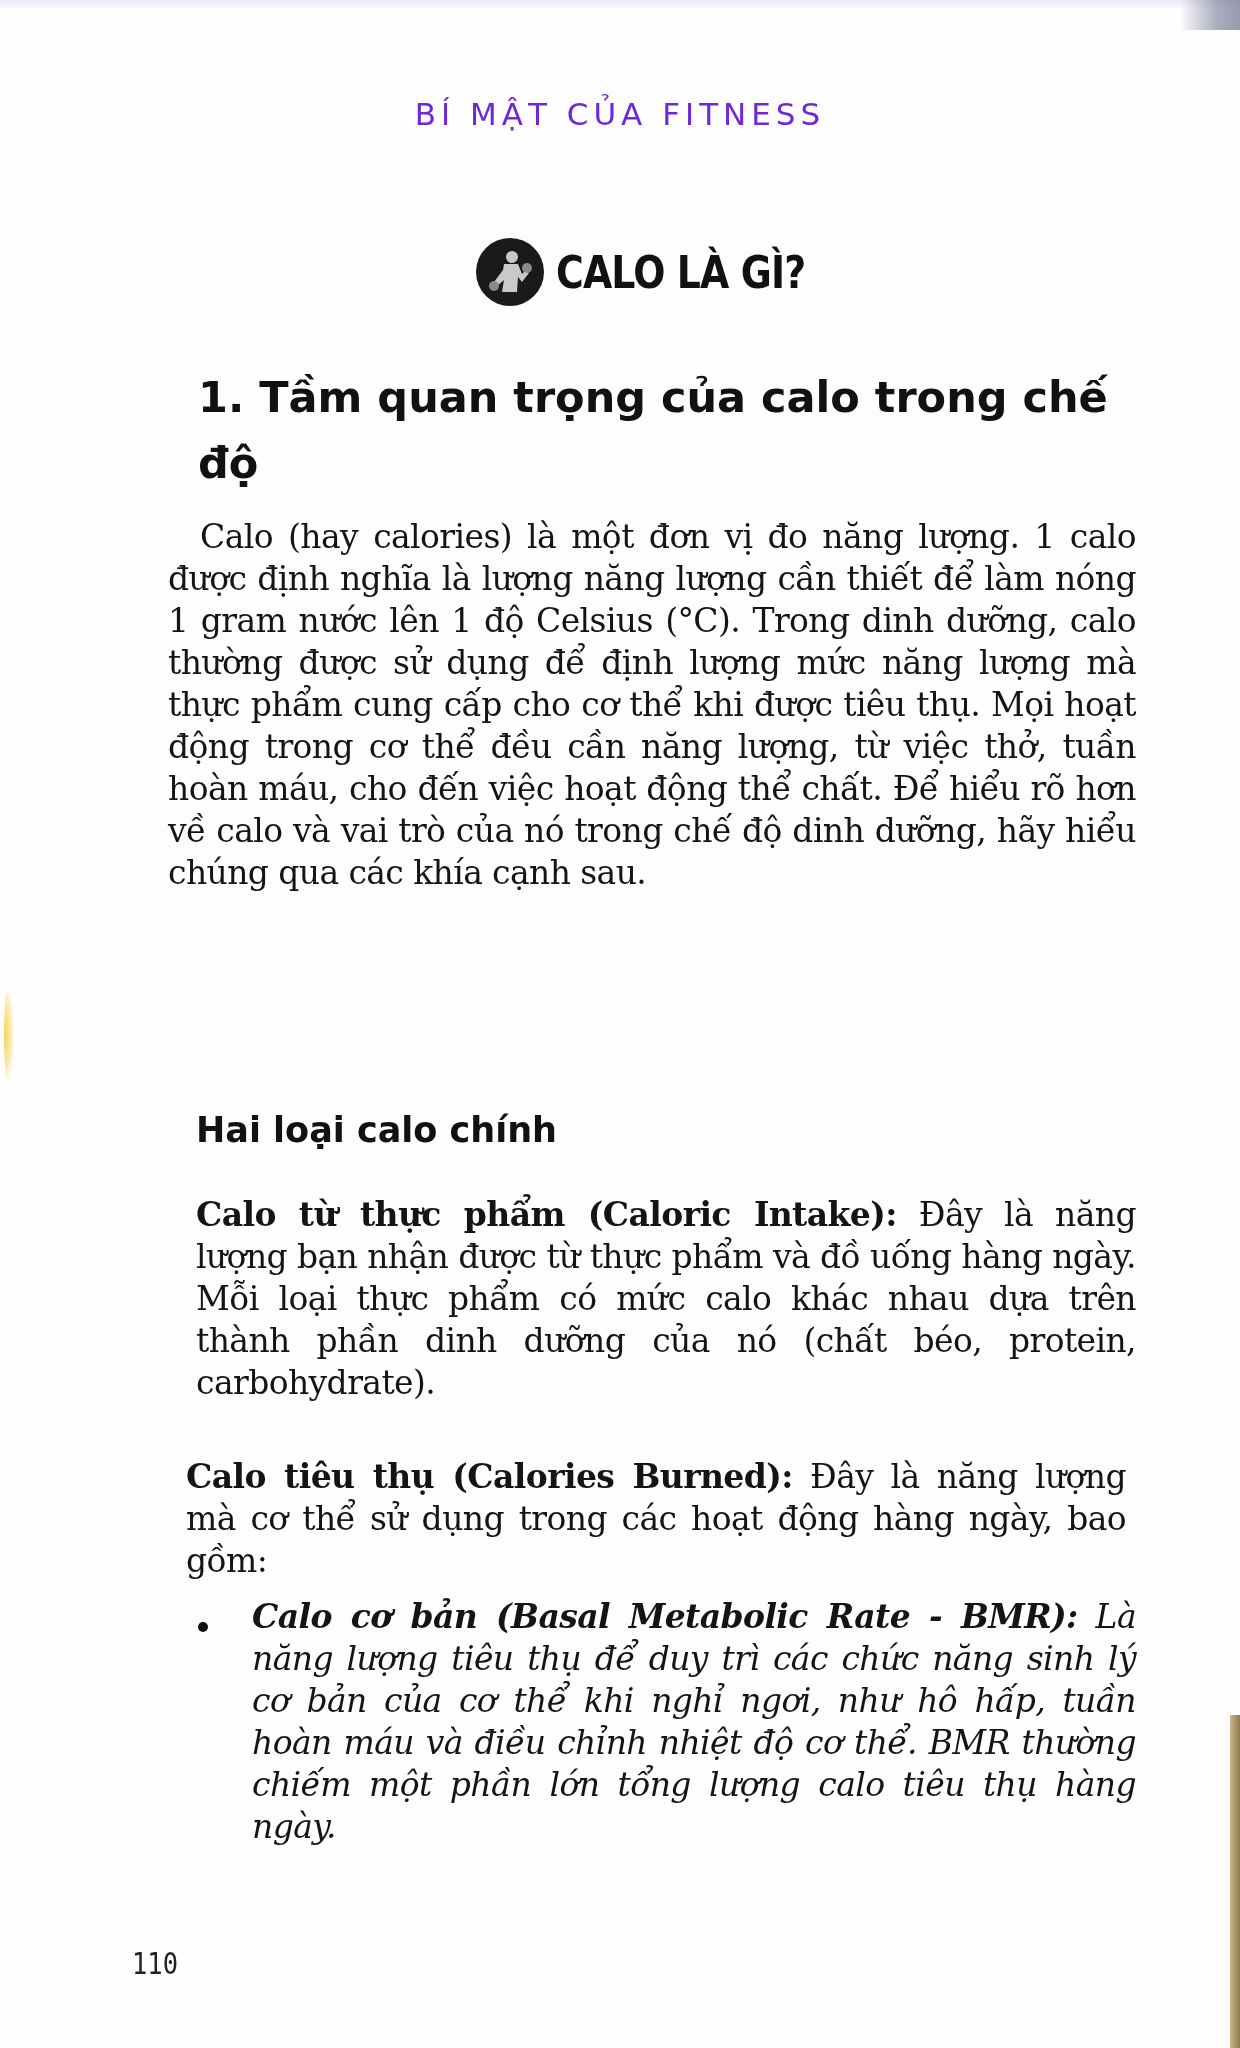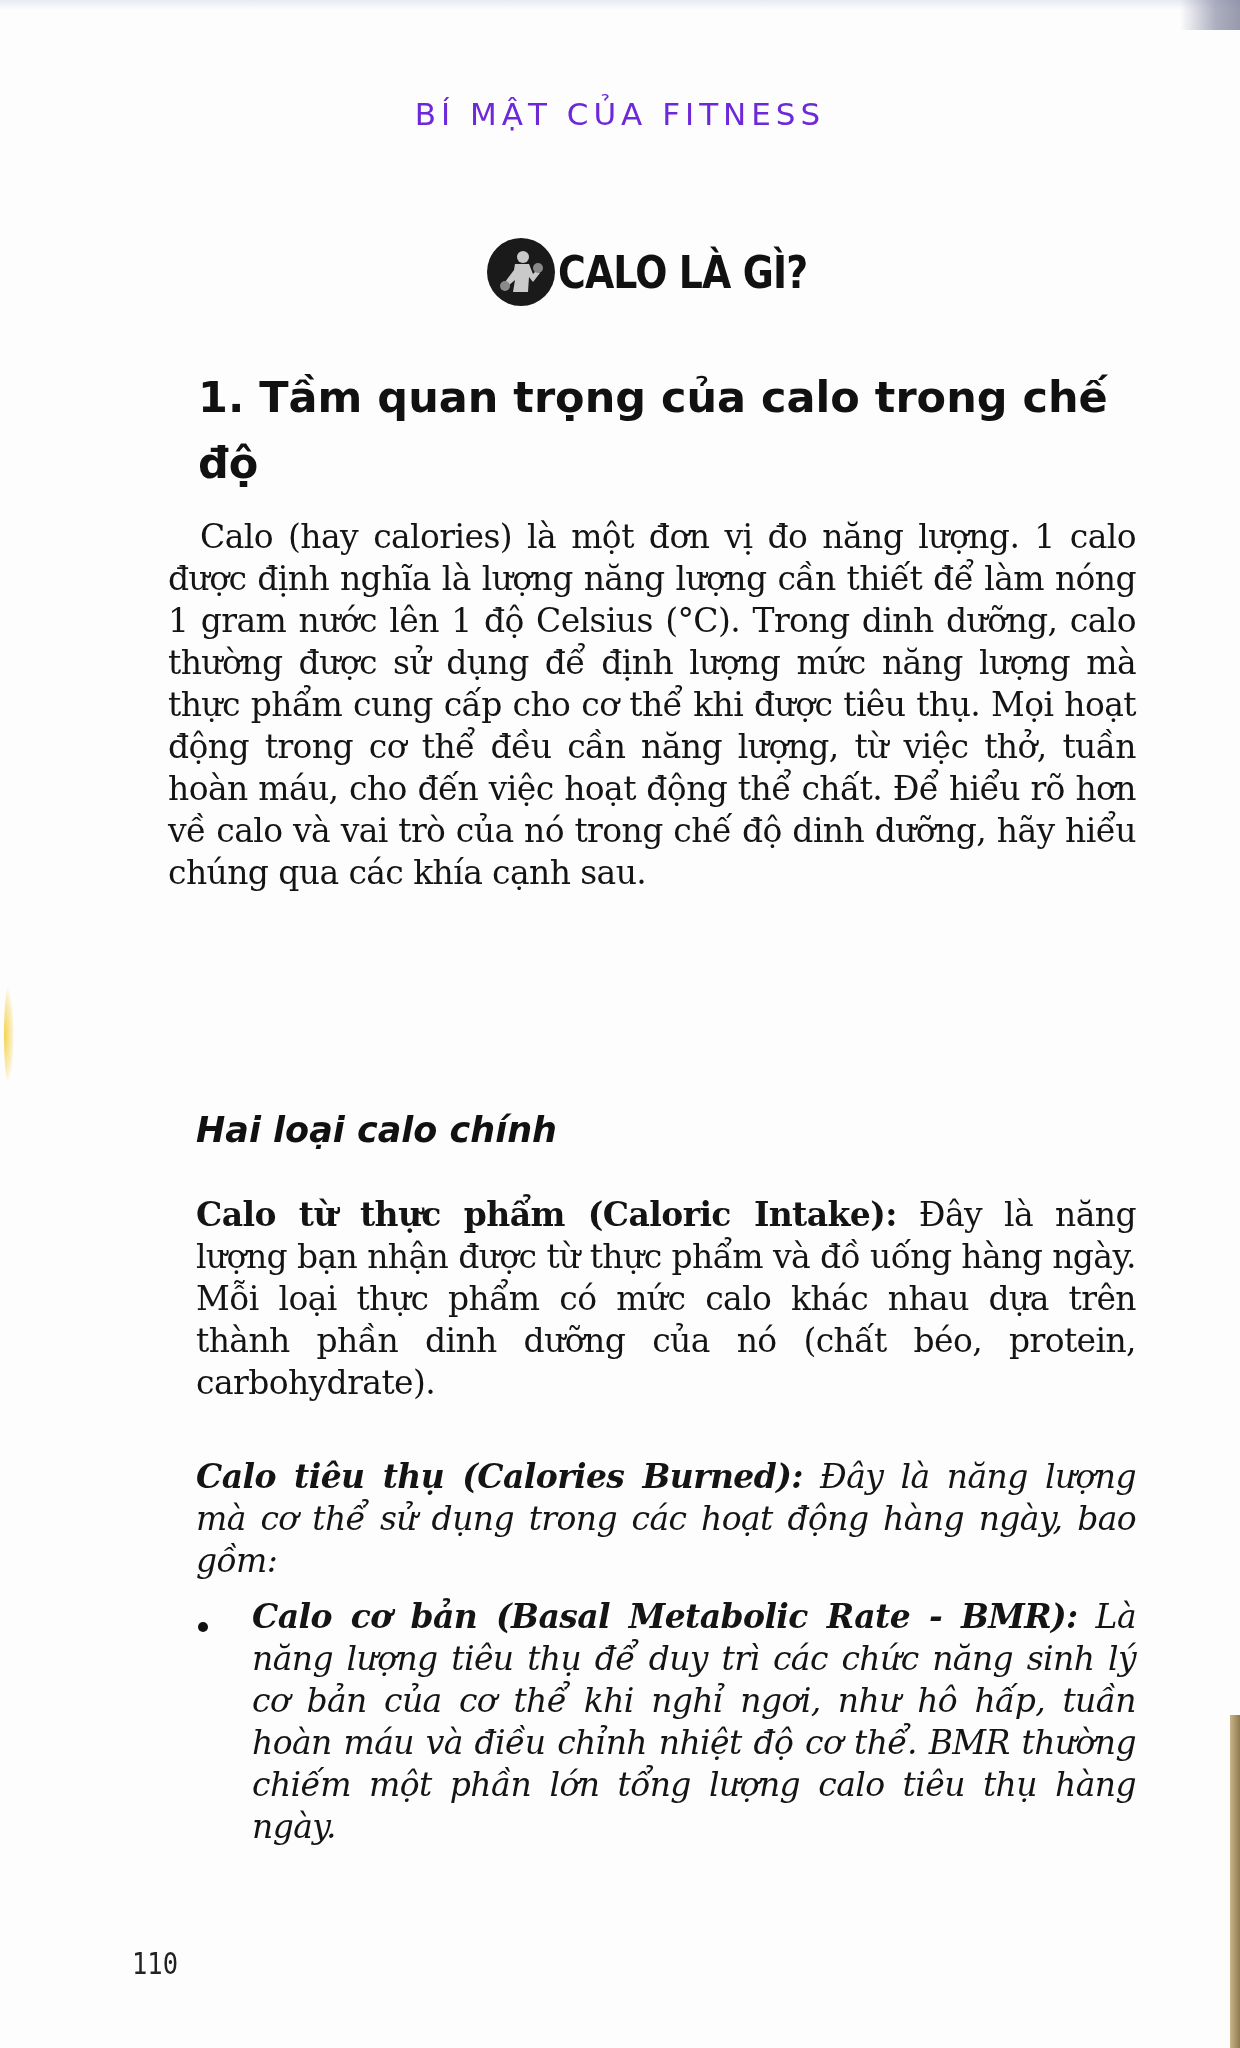--- a/index.html
+++ b/index.html
@@ -26,21 +26,21 @@
     position:absolute; left:4px; top:985px; width:10px; height:100px;
     border-radius:50%;
     background:radial-gradient(ellipse at left center, #f5d24a 0%, rgba(245,210,74,.35) 55%, rgba(253,253,253,0) 75%);
   }
   .running-head {
     position:absolute; top:96px; left:0; width:1240px; text-align:center;
     font-family:"DejaVu Sans", sans-serif; font-size:31px; letter-spacing:5px;
     color:#6d28d9;
   }
   .chapter {
-    position:absolute; top:238px; left:487px; display:flex; align-items:center; gap:3px;
+    position:absolute; top:238px; left:476px; display:flex; align-items:center; gap:12px;
   }
   .chapter-icon {
     width:68px; height:68px; border-radius:50%; background:#1a1a1a;
     display:flex; align-items:center; justify-content:center;
   }
   .chapter-title {
     font-family:"DejaVu Sans", sans-serif; font-weight:bold; font-size:44px;
     letter-spacing:-1px; transform:scaleX(.86); transform-origin:left center;
     color:#111;
   }
@@ -51,21 +51,21 @@
   }
   .sec-heading .first { padding-left:62px; }
   .para {
     position:absolute; left:168px; width:968px;
     font-family:"DejaVu Serif", serif; font-size:33px; line-height:42px;
     text-align:justify; letter-spacing:-0.6px;
   }
   .para.indent { text-indent:32px; }
   .sub-heading {
     position:absolute; left:196px; top:1110px;
-    font-family:"DejaVu Sans", sans-serif; font-weight:bold; font-style:italic;
+    font-family:"DejaVu Sans", sans-serif; font-weight:bold; 
     font-size:35px; color:#111;
   }
   .term { font-weight:bold; }
   .bullet-dot {
     position:absolute; left:198px; top:1622px; width:10px; height:10px; border-radius:50%;
     background:#111;
   }
   .page-number {
     position:absolute; left:132px; top:1946px;
     font-family:"DejaVu Sans Mono", monospace; font-size:30px; color:#222;
@@ -99,21 +99,21 @@
 </div>
 
 <div class="para indent" style="top:516px;">Calo (hay calories) là một đơn vị đo năng lượng. 1 calo được định nghĩa là lượng năng lượng cần thiết để làm nóng 1 gram nước lên 1 độ Celsius (°C). Trong dinh dưỡng, calo thường được sử dụng để định lượng mức năng lượng mà thực phẩm cung cấp cho cơ thể khi được tiêu thụ. Mọi hoạt động trong cơ thể đều cần năng lượng, từ việc thở, tuần hoàn máu, cho đến việc hoạt động thể chất. Để hiểu rõ hơn về calo và vai trò của nó trong chế độ dinh dưỡng, hãy hiểu chúng qua các khía cạnh sau.</div>
 
 <div class="sub-heading">Hai loại calo chính</div>
 
 <div class="para" style="top:1194px; left:196px; width:940px;">
   <span class="term">Calo từ thực phẩm (Caloric Intake):</span><span> Đây là năng lượng bạn nhận được từ thực phẩm và đồ uống hàng ngày. Mỗi loại thực phẩm có mức calo khác nhau dựa trên thành phần dinh dưỡng của nó (chất béo, protein, carbohydrate).</span>
 </div>
 
-<div class="para" style="top:1456px; left:196px; width:940px;font-style:italic;">
+<div class="para" style="top:1456px; left:186px; width:940px;">
   <span class="term">Calo tiêu thụ (Calories Burned):</span><span> Đây là năng lượng mà cơ thể sử dụng trong các hoạt động hàng ngày, bao gồm:</span>
 </div>
 
 <span class="bullet-dot"></span>
 <div class="para" style="top:1596px; left:252px; width:884px;font-style:italic;">
   <span class="term">Calo cơ bản (Basal Metabolic Rate - BMR):</span><span> Là năng lượng tiêu thụ để duy trì các chức năng sinh lý cơ bản của cơ thể khi nghỉ ngơi, như hô hấp, tuần hoàn máu và điều chỉnh nhiệt độ cơ thể. BMR thường chiếm một phần lớn tổng lượng calo tiêu thụ hàng ngày.</span>
 </div>
 
 <div class="page-number">110</div>
 

